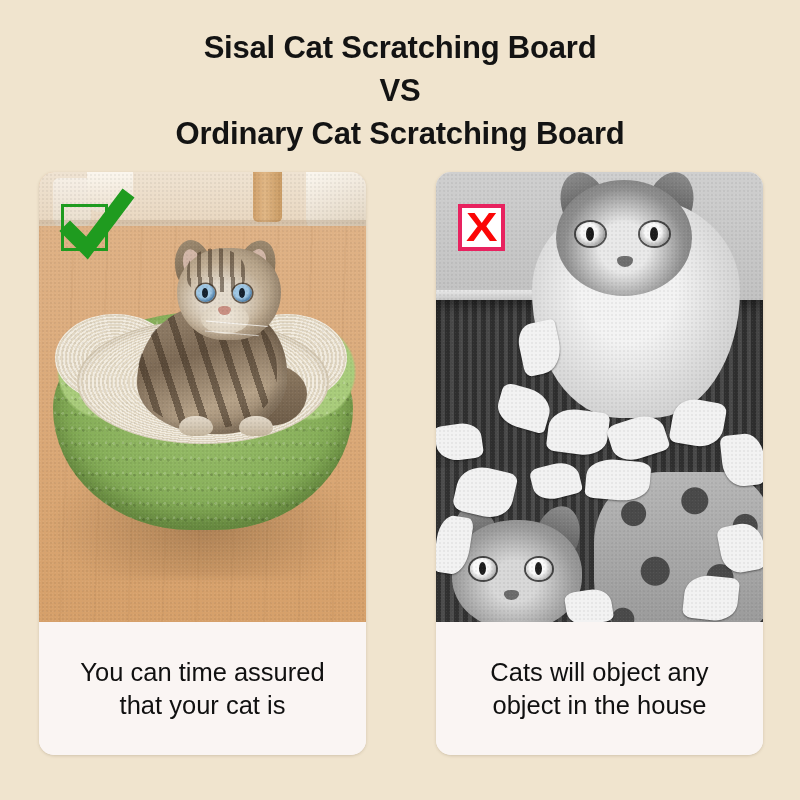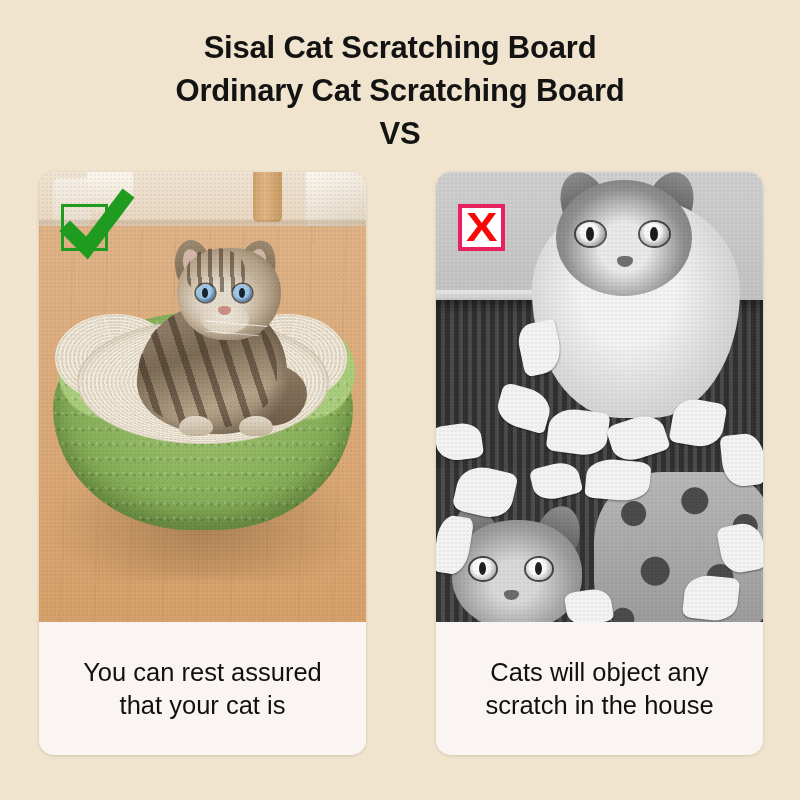--- a/index.html
+++ b/index.html
@@ -379,22 +379,22 @@
     background-size: 3px 3px, 4px 4px;
     background-position: 0 0, 2px 1px;
     pointer-events: none;
   }
 </style>
 </head>
 <body>
 
 <div class="title-block">
   <span class="title-line">Sisal Cat Scratching Board</span>
+  <span class="title-line">VS</span>
   <span class="title-line">Ordinary Cat Scratching Board</span>
-  <span class="title-line">VS</span>
 </div>
 
 <div class="card card-left">
 
   <div class="photo">
     <div class="scene-left">
       <div class="wall"></div>
       <div class="furn-leg-a"></div>
       <div class="furn-leg-b"></div>
       <div class="table-leg"></div>
@@ -435,21 +435,21 @@
 
     <div class="badge badge-check">
       <svg class="check-mark" viewBox="0 0 72 72">
         <path d="M10 40 L27 57 L64 8" fill="none" stroke="#1f9b1f" stroke-width="15" stroke-linecap="square" stroke-linejoin="miter"></path>
       </svg>
     </div>
   </div>
 
   <div class="caption">
     <div class="caption-text">
-      <div>You can rest assured</div>
+      <div>You can time assured</div>
       <div>that your cat is</div>
     </div>
   </div>
 </div>
 
 <div class="card card-right">
 
   <div class="photo">
     <div class="scene-right">
       <div class="r-wall"></div>
@@ -501,16 +501,16 @@
     </div>
 
     <div class="badge badge-x">
       <span class="x-mark">X</span>
     </div>
   </div>
 
   <div class="caption">
     <div class="caption-text">
       <div>Cats will object any</div>
-      <div>scratch in the house</div>
+      <div>object in the house</div>
     </div>
   </div>
 </div>
 
 </body></html>

